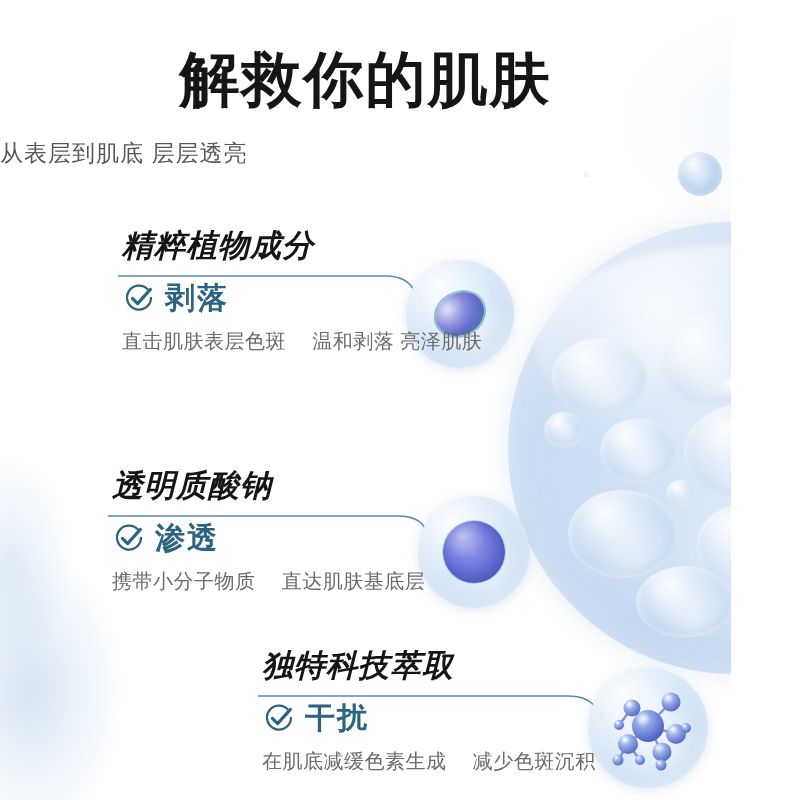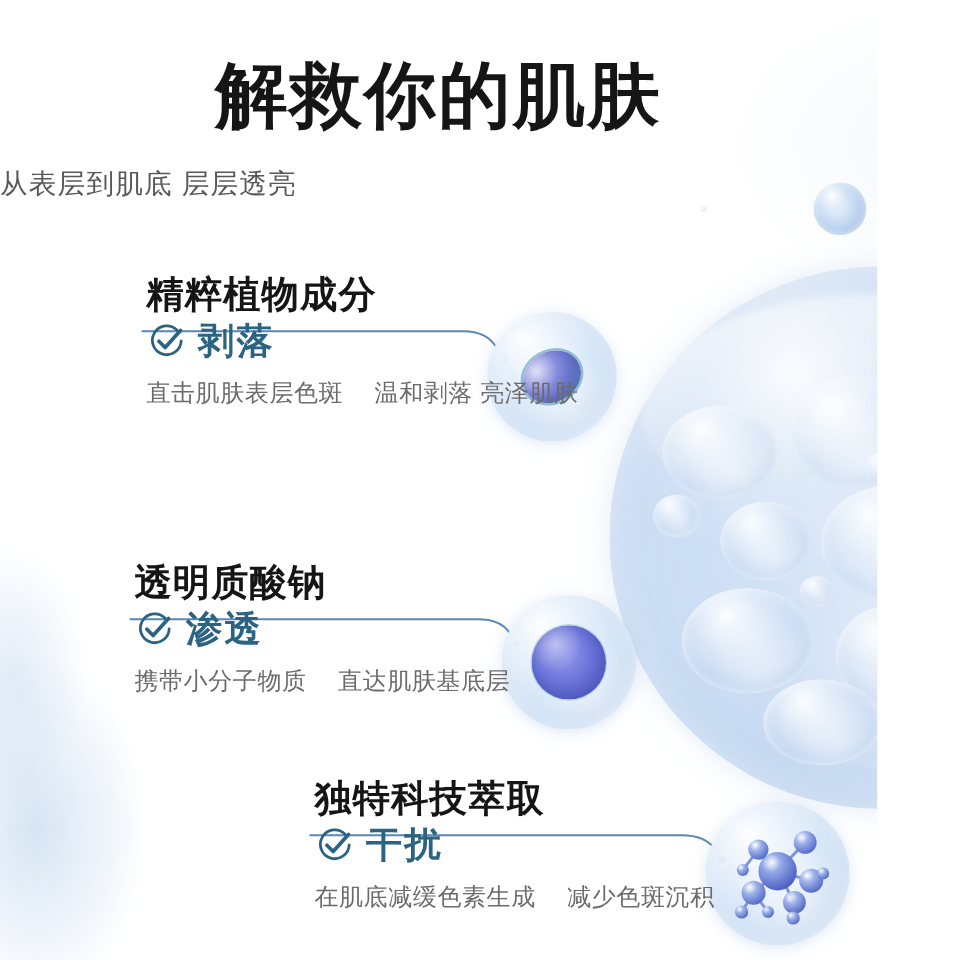--- a/index.html
+++ b/index.html
@@ -113,24 +113,25 @@
   }
   .subhead {
     position:absolute; left:0; right:0; top:138px;
     text-align:left;
     font-size:23px; color:#585858; letter-spacing:1px;
   }
 
   .feature { position:absolute; }
   .feature-title {
     font-size:31px; font-weight:bold; color:#151515;
-    letter-spacing:1px; line-height:1.15; white-space:nowrap;
+    letter-spacing:1px; line-height:1.15; white-space:nowrap;font-style:italic;
   }
   .feature-keyrow {
     display:flex; align-items:center; gap:9px;
+    margin-top:14px;
   }
   .check-icon { flex:0 0 auto; display:block; }
   .feature-key {
     font-size:30px; font-weight:bold; color:#2b6382;
     letter-spacing:2px; white-space:nowrap;
   }
   .feature-desc {
     margin-top:9px;
     font-size:20px; color:#6b6b6b; letter-spacing:0.5px;
     white-space:nowrap;

